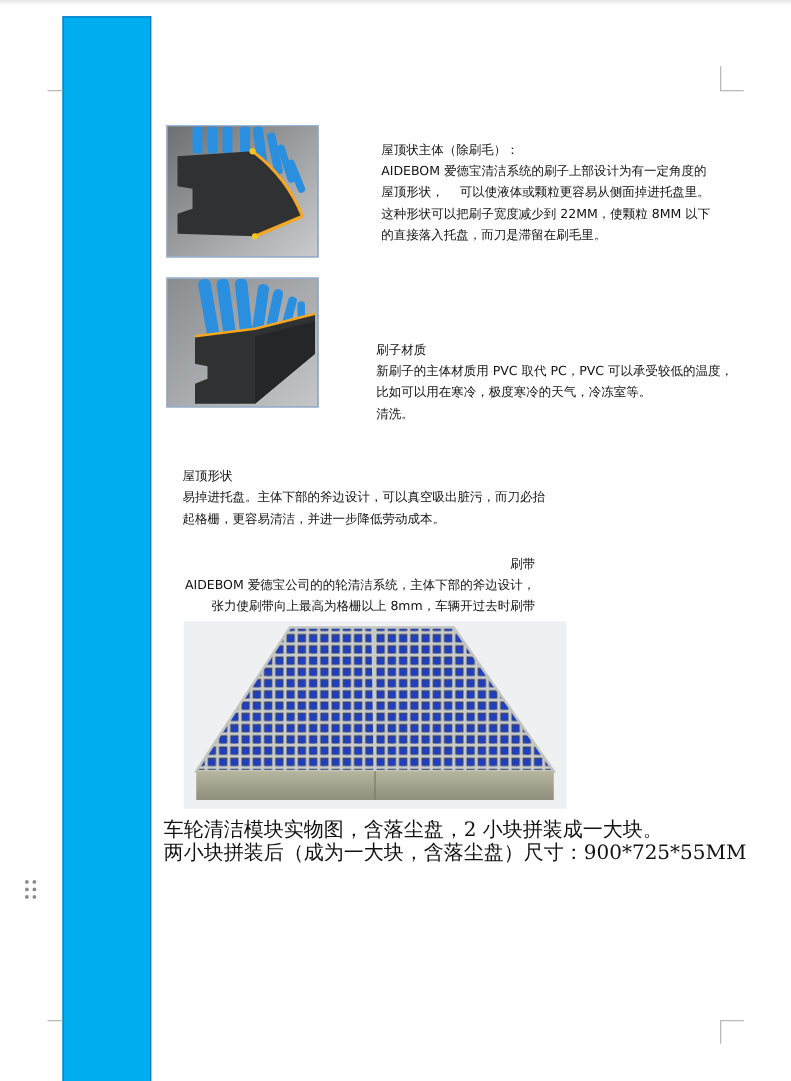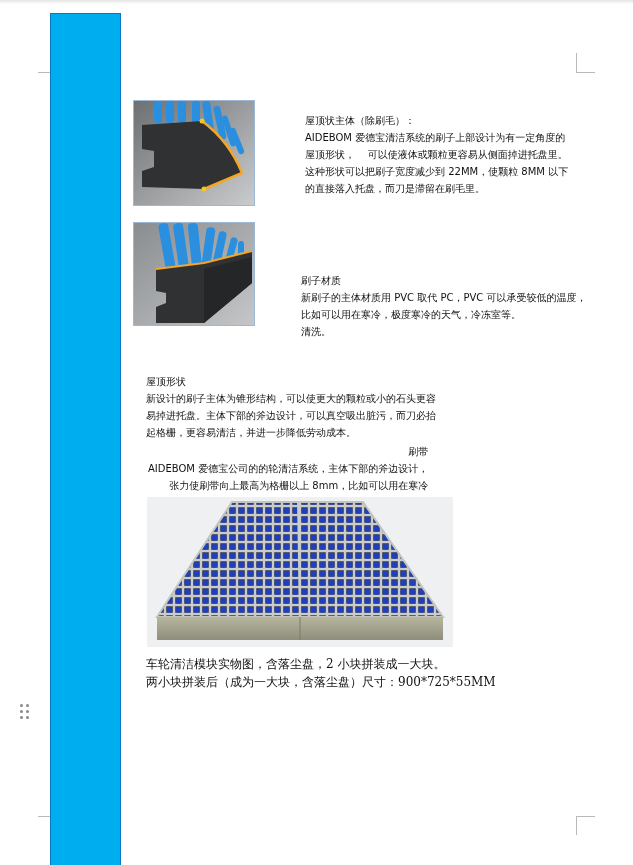--- a/index.html
+++ b/index.html
@@ -24,21 +24,21 @@
     display: grid; grid-template-columns: 4px 4px; grid-gap: 2px 2px;
   }
   .drag-handle span { width: 3px; height: 3px; background: #888; border-radius: 50%; display: block; }
 
   .fig { position: absolute; border: 1px solid #9bb8d8; box-sizing: border-box; background: #8e9193; overflow: hidden; }
 
   .block { position: absolute; font-size: 10px; line-height: 17px; }
   .block .h { font-weight: normal; font-size: 10px; }
   .block p { margin: 0; white-space: nowrap; }
 
-  .caption { position: absolute; left: 146px; top: 655px; font-family: "DejaVu Serif", "Liberation Serif", serif; font-size: 12px; line-height: 18px; }
+  .caption { position: absolute; left: 131px; top: 655px; font-family: "DejaVu Serif", "Liberation Serif", serif; font-size: 16px; line-height: 18px; }
   .caption p { margin: 0; white-space: nowrap; }
 </style>
 </head>
 <body>
 
 <div class="top-shadow"></div>
 
 <div class="blue-bar"></div>
 
 <div class="crop" style="left:38px;top:72px;width:12px;height:1px;"></div>
@@ -118,29 +118,28 @@
 
 <div class="block" style="left:301px;top:248px;margin-top:24px;">
   <p class="h">刷子材质</p>
   <p>新刷子的主体材质用 PVC 取代 PC，PVC 可以承受较低的温度，</p>
   <p>比如可以用在寒冷，极度寒冷的天气，冷冻室等。</p>
   <p>清洗。</p>
 </div>
 
 <div class="block" style="left:146px;top:373px;">
   <p class="h">屋顶形状</p>
-  <p>新设计的刷子主体为锥形结构，可以使更大的颗粒或小的石头更容</p>
   <p>易掉进托盘。主体下部的斧边设计，可以真空吸出脏污，而刀必抬</p>
   <p>起格栅，更容易清洁，并进一步降低劳动成本。</p>
 </div>
 
 <div class="block" style="left:148px;top:443px;text-align:right;">
   <p class="h">刷带</p>
   <p>AIDEBOM 爱德宝公司的的轮清洁系统，主体下部的斧边设计，</p>
-  <p>张力使刷带向上最高为格栅以上 8mm，比如可以用在寒冷</p>
+  <p>张力使刷带向上最高为格栅以上 8mm，车辆开过去时刷带</p>
 </div>
 
 <div style="position:absolute;left:147px;top:497px;width:306px;height:150px;background:#eef0f1;overflow:hidden;">
   <svg width="306" height="150" viewBox="0 0 306 150">
     <defs>
       <pattern id="cells" width="9" height="9" patternUnits="userSpaceOnUse">
         <rect width="9" height="9" fill="#c9ccc9"></rect>
         <rect x="1.2" y="1.2" width="6.6" height="6.6" fill="#3a3f5a"></rect>
         <circle cx="4.5" cy="4.8" r="2.9" fill="#1f3fbf"></circle>
       </pattern>

